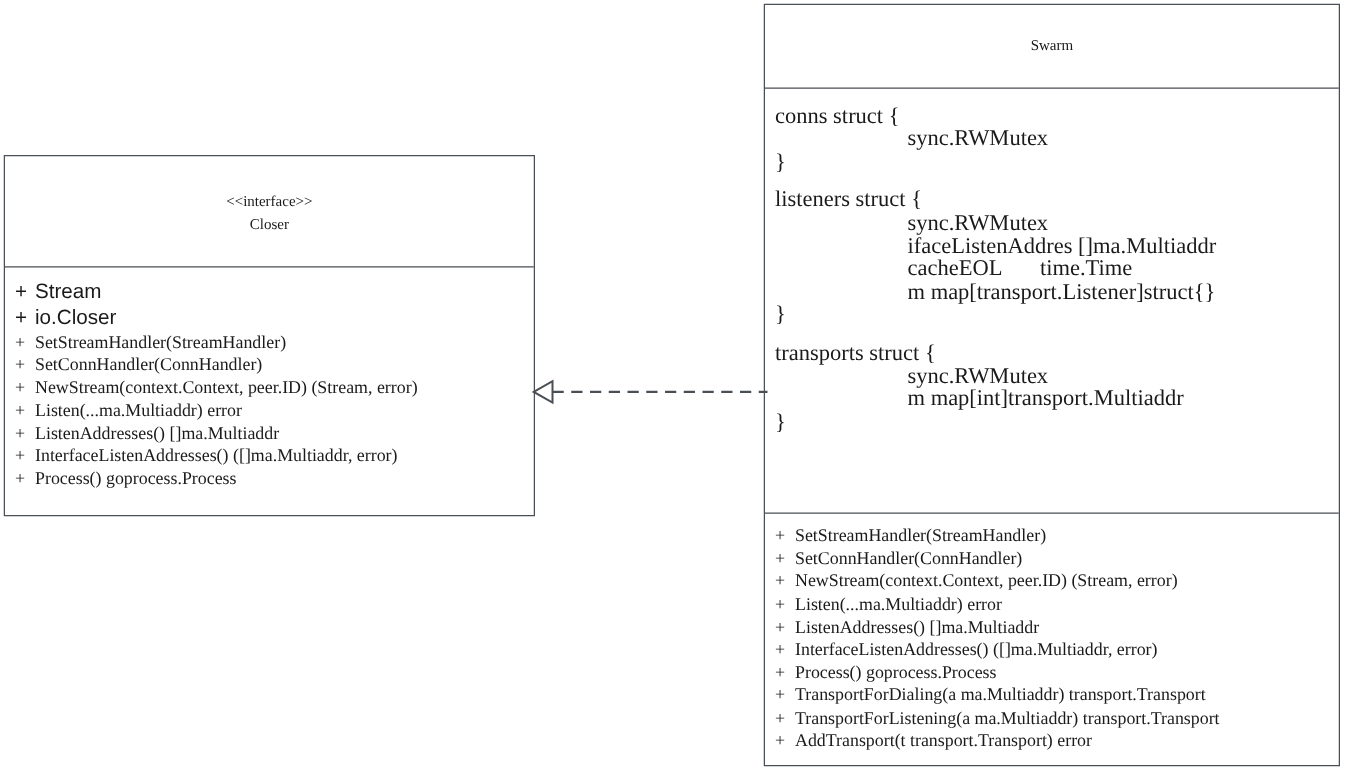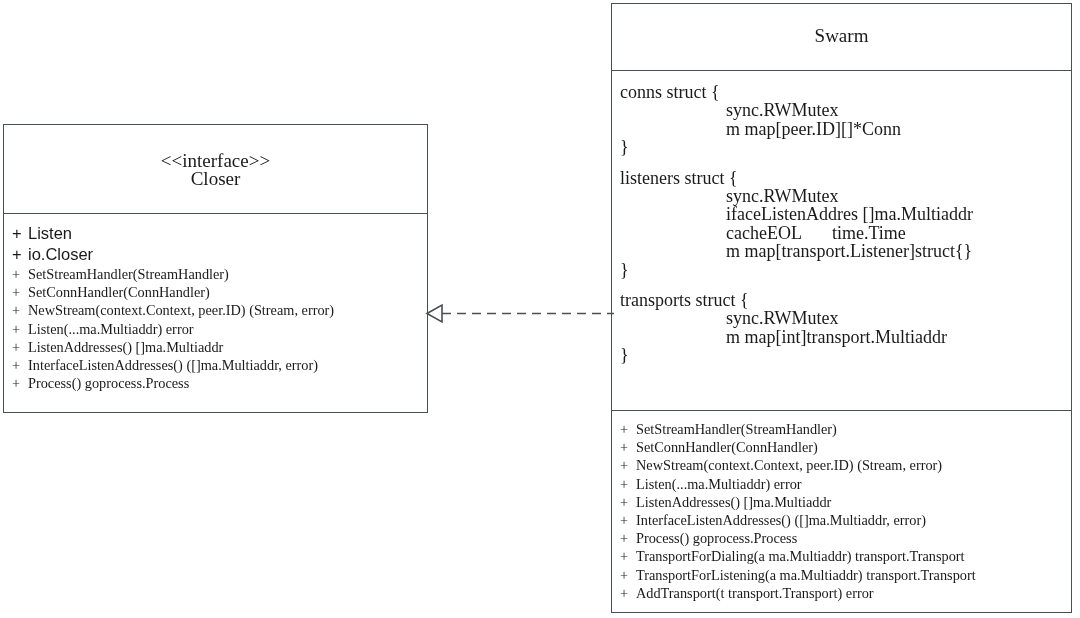--- a/index.html
+++ b/index.html
@@ -28,21 +28,21 @@
     position: relative;
     box-sizing: border-box;
   }
   .uml-section + .uml-section {
     border-top: 1.6px solid #4a4f55;
   }
 
   
   .class-header {
     text-align: center;
-    font-size: 19px;
+    font-size: 12px;
     line-height: 18px;
   }
   .stereotype { display: block; }
   .class-name { display: block; }
 
   
   .member-list {
     list-style: none;
     margin: 0;
     padding: 0;
@@ -96,42 +96,42 @@
 
 <div class="uml-box" id="interface-box" style="left:3px; top:124px; width:425px; height:289px;">
 
   <div class="uml-section class-header" style="height:88px; padding-top:27px;">
     <span class="stereotype">&lt;&lt;interface&gt;&gt;</span>
     <span class="class-name">Closer</span>
   </div>
 
   <div class="uml-section" style="padding:9px 8px 8px 8px;">
     <ul class="member-list" id="interface-members">
-        <li class="member-row sans"><span class="member-vis">+</span><span class="member-sig">Listen</span></li>
+        <li class="member-row sans"><span class="member-vis">+</span><span class="member-sig">Stream</span></li>
         <li class="member-row sans"><span class="member-vis">+</span><span class="member-sig">io.Closer</span></li>
         <li class="member-row"><span class="member-vis">+</span><span class="member-sig">SetStreamHandler(StreamHandler)</span></li>
         <li class="member-row"><span class="member-vis">+</span><span class="member-sig">SetConnHandler(ConnHandler)</span></li>
         <li class="member-row"><span class="member-vis">+</span><span class="member-sig">NewStream(context.Context, peer.ID) (Stream, error)</span></li>
         <li class="member-row"><span class="member-vis">+</span><span class="member-sig">Listen(...ma.Multiaddr) error</span></li>
         <li class="member-row"><span class="member-vis">+</span><span class="member-sig">ListenAddresses() []ma.Multiaddr</span></li>
         <li class="member-row"><span class="member-vis">+</span><span class="member-sig">InterfaceListenAddresses() ([]ma.Multiaddr, error)</span></li>
         <li class="member-row"><span class="member-vis">+</span><span class="member-sig">Process() goprocess.Process</span></li>
       </ul>
   </div>
 </div>
 
 <div class="uml-box" id="class-box" style="left:611px; top:3px; width:461px; height:610px;">
 
   <div class="uml-section class-header" style="height:66px; padding-top:23px;">
     <span class="class-name">Swarm</span>
   </div>
 
   <div class="uml-section" style="height:340px; padding:12px 8px 8px 8px;">
     <div id="class-structs">
-        <div class="struct-block"><span class="struct-open">conns struct {</span><span class="struct-field"><span class="fname">sync.RWMutex</span></span><span class="struct-field"><span class="fname">m map[peer.ID][]*Conn</span></span><span class="struct-close">}</span></div>
+        <div class="struct-block"><span class="struct-open">conns struct {</span><span class="struct-field"><span class="fname">sync.RWMutex</span></span><span class="struct-close">}</span></div>
         <div style="height: 12px;"></div>
         <div class="struct-block"><span class="struct-open">listeners struct {</span><span class="struct-field"><span class="fname">sync.RWMutex</span></span><span class="struct-field"><span class="fname">ifaceListenAddres []ma.Multiaddr</span></span><span class="struct-field tabbed"><span class="fname">cacheEOL</span><span class="ftype">time.Time</span></span><span class="struct-field"><span class="fname">m map[transport.Listener]struct{}</span></span><span class="struct-close">}</span></div>
         <div style="height: 12px;"></div>
         <div class="struct-block"><span class="struct-open">transports struct {</span><span class="struct-field"><span class="fname">sync.RWMutex</span></span><span class="struct-field"><span class="fname">m map[int]transport.Multiaddr</span></span><span class="struct-close">}</span></div>
       </div>
   </div>
 
   <div class="uml-section" style="padding:9px 8px 8px 8px;">
     <ul class="member-list" id="class-methods">
         <li class="member-row"><span class="member-vis">+</span><span class="member-sig">SetStreamHandler(StreamHandler)</span></li>

